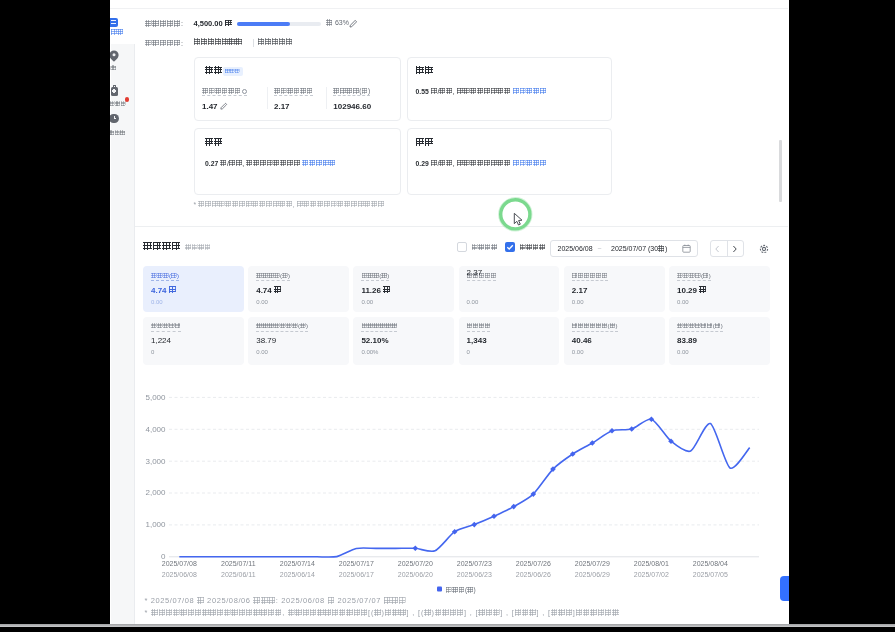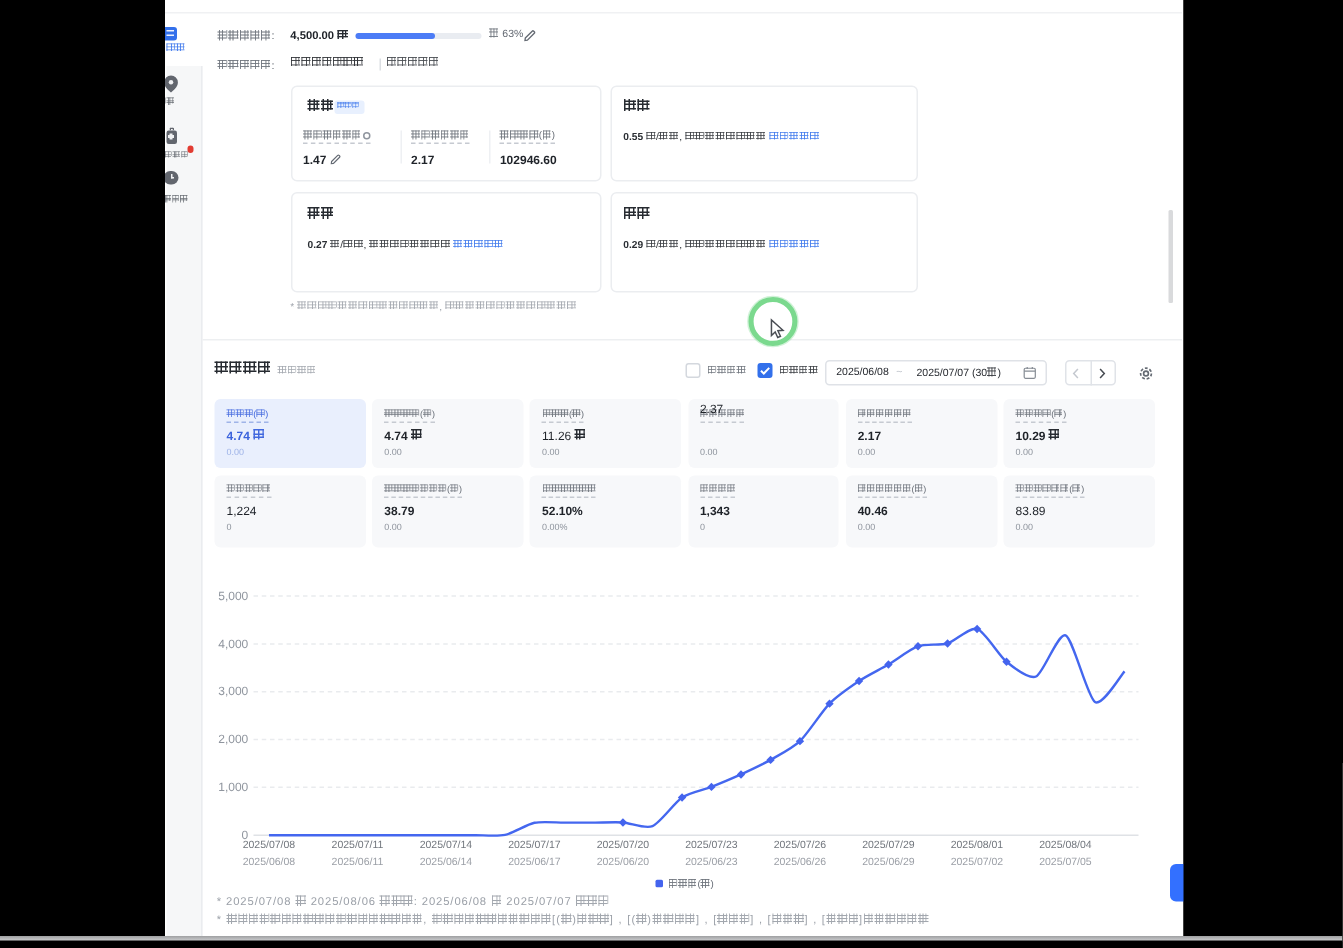--- a/index.html
+++ b/index.html
@@ -120,21 +120,21 @@
     <div class="bold" style="position:absolute;left:8px;top:19.5px;font-size:8px;font-weight:bold;color:#3b63dd">4.74 <k></k></div>
     <div style="position:absolute;left:8px;top:32.5px;font-size:6px;color:#9fb4e8">0.00</div>
   </div>
 <div class="abs" style="left:248.2px;top:266px;width:100.8px;height:45.5px;background:#f7f8fa;border-radius:4px">
     <div style="position:absolute;left:8px;top:6.5px;font-size:6px;color:#646a73;border-bottom:1px dashed #c6cad1;padding-bottom:1.5px"><k></k><k></k><k></k><k></k>(<k></k>)</div>
     <div class="bold" style="position:absolute;left:8px;top:19.5px;font-size:8px;font-weight:bold;color:#1f2329">4.74 <k></k></div>
     <div style="position:absolute;left:8px;top:32.5px;font-size:6px;color:#8f959e">0.00</div>
   </div>
 <div class="abs" style="left:353.4px;top:266px;width:100.8px;height:45.5px;background:#f7f8fa;border-radius:4px">
     <div style="position:absolute;left:8px;top:6.5px;font-size:6px;color:#646a73;border-bottom:1px dashed #c6cad1;padding-bottom:1.5px"><k></k><k></k><k></k>(<k></k>)</div>
-    <div class="bold" style="position:absolute;left:8px;top:19.5px;font-size:8px;font-weight:normal;color:#1f2329">11.26 <k></k></div>
+    <div class="bold" style="position:absolute;left:8px;top:19.5px;font-size:8px;font-weight:bold;color:#1f2329">11.26 <k></k></div>
     <div style="position:absolute;left:8px;top:32.5px;font-size:6px;color:#8f959e">0.00</div>
   </div>
 <div class="abs" style="left:458.6px;top:266px;width:100.8px;height:45.5px;background:#f7f8fa;border-radius:4px">
     <div style="position:absolute;left:8px;top:6.5px;font-size:6px;color:#646a73;border-bottom:1px dashed #c6cad1;padding-bottom:1.5px"><k></k><k></k><k></k><k></k><k></k></div>
     <div class="bold" style="position:absolute;left:8px;top:2px;font-size:8px;font-weight:normal;color:#1f2329">2.37</div>
     <div style="position:absolute;left:8px;top:32.5px;font-size:6px;color:#8f959e">0.00</div>
   </div>
 <div class="abs" style="left:563.8px;top:266px;width:100.8px;height:45.5px;background:#f7f8fa;border-radius:4px">
     <div style="position:absolute;left:8px;top:6.5px;font-size:6px;color:#646a73;border-bottom:1px dashed #c6cad1;padding-bottom:1.5px"><k></k><k></k><k></k><k></k><k></k><k></k></div>
     <div class="bold" style="position:absolute;left:8px;top:19.5px;font-size:8px;font-weight:bold;color:#1f2329">2.17</div>
@@ -145,41 +145,41 @@
     <div class="bold" style="position:absolute;left:8px;top:19.5px;font-size:8px;font-weight:bold;color:#1f2329">10.29 <k></k></div>
     <div style="position:absolute;left:8px;top:32.5px;font-size:6px;color:#8f959e">0.00</div>
   </div>
 <div class="abs" style="left:143.0px;top:316.5px;width:100.8px;height:48.5px;background:#f7f8fa;border-radius:4px">
     <div style="position:absolute;left:8px;top:6.5px;font-size:6px;color:#646a73;border-bottom:1px dashed #c6cad1;padding-bottom:1.5px"><k></k><k></k><k></k><k></k><k></k></div>
     <div class="bold" style="position:absolute;left:8px;top:19.5px;font-size:8px;font-weight:normal;color:#1f2329">1,224</div>
     <div style="position:absolute;left:8px;top:32.5px;font-size:6px;color:#8f959e">0</div>
   </div>
 <div class="abs" style="left:248.2px;top:316.5px;width:100.8px;height:48.5px;background:#f7f8fa;border-radius:4px">
     <div style="position:absolute;left:8px;top:6.5px;font-size:6px;color:#646a73;border-bottom:1px dashed #c6cad1;padding-bottom:1.5px"><k></k><k></k><k></k><k></k><k></k><k></k><k></k>(<k></k>)</div>
-    <div class="bold" style="position:absolute;left:8px;top:19.5px;font-size:8px;font-weight:bold;color:#1f2329">38.79</div>
+    <div class="bold" style="position:absolute;left:8px;top:19.5px;font-size:8px;font-weight:normal;color:#1f2329">38.79</div>
     <div style="position:absolute;left:8px;top:32.5px;font-size:6px;color:#8f959e">0.00</div>
   </div>
 <div class="abs" style="left:353.4px;top:316.5px;width:100.8px;height:48.5px;background:#f7f8fa;border-radius:4px">
     <div style="position:absolute;left:8px;top:6.5px;font-size:6px;color:#646a73;border-bottom:1px dashed #c6cad1;padding-bottom:1.5px"><k></k><k></k><k></k><k></k><k></k><k></k></div>
     <div class="bold" style="position:absolute;left:8px;top:19.5px;font-size:8px;font-weight:bold;color:#1f2329">52.10%</div>
     <div style="position:absolute;left:8px;top:32.5px;font-size:6px;color:#8f959e">0.00%</div>
   </div>
 <div class="abs" style="left:458.6px;top:316.5px;width:100.8px;height:48.5px;background:#f7f8fa;border-radius:4px">
     <div style="position:absolute;left:8px;top:6.5px;font-size:6px;color:#646a73;border-bottom:1px dashed #c6cad1;padding-bottom:1.5px"><k></k><k></k><k></k><k></k></div>
     <div class="bold" style="position:absolute;left:8px;top:19.5px;font-size:8px;font-weight:bold;color:#1f2329">1,343</div>
     <div style="position:absolute;left:8px;top:32.5px;font-size:6px;color:#8f959e">0</div>
   </div>
 <div class="abs" style="left:563.8px;top:316.5px;width:100.8px;height:48.5px;background:#f7f8fa;border-radius:4px">
     <div style="position:absolute;left:8px;top:6.5px;font-size:6px;color:#646a73;border-bottom:1px dashed #c6cad1;padding-bottom:1.5px"><k></k><k></k><k></k><k></k><k></k><k></k>(<k></k>)</div>
     <div class="bold" style="position:absolute;left:8px;top:19.5px;font-size:8px;font-weight:bold;color:#1f2329">40.46</div>
     <div style="position:absolute;left:8px;top:32.5px;font-size:6px;color:#8f959e">0.00</div>
   </div>
 <div class="abs" style="left:669.0px;top:316.5px;width:100.8px;height:48.5px;background:#f7f8fa;border-radius:4px">
     <div style="position:absolute;left:8px;top:6.5px;font-size:6px;color:#646a73;border-bottom:1px dashed #c6cad1;padding-bottom:1.5px"><k></k><k></k><k></k><k></k><k></k><k></k>(<k></k>)</div>
-    <div class="bold" style="position:absolute;left:8px;top:19.5px;font-size:8px;font-weight:normal;color:#1f2329">83.89</div>
+    <div class="bold" style="position:absolute;left:8px;top:19.5px;font-size:8px;font-weight:bold;color:#1f2329">83.89</div>
     <div style="position:absolute;left:8px;top:32.5px;font-size:6px;color:#8f959e">0.00</div>
   </div>
 <svg class="abs" style="left:0;top:0" width="895" height="632" viewBox="0 0 895 632">
     <line x1="169" y1="556.8" x2="759" y2="556.8" stroke="#dfe2e6" stroke-width="1"></line>
     <text x="165.5" y="559.1999999999999" text-anchor="end" font-size="8" fill="#8f959e">0</text>
     <line x1="169" y1="524.9" x2="759" y2="524.9" stroke="#e9ebee" stroke-width="1" stroke-dasharray="3 2.5"></line>
     <text x="165.5" y="527.3" text-anchor="end" font-size="8" fill="#8f959e">1,000</text>
     <line x1="169" y1="493.0" x2="759" y2="493.0" stroke="#e9ebee" stroke-width="1" stroke-dasharray="3 2.5"></line>
     <text x="165.5" y="495.4" text-anchor="end" font-size="8" fill="#8f959e">2,000</text>
     <line x1="169" y1="461.2" x2="759" y2="461.2" stroke="#e9ebee" stroke-width="1" stroke-dasharray="3 2.5"></line>

